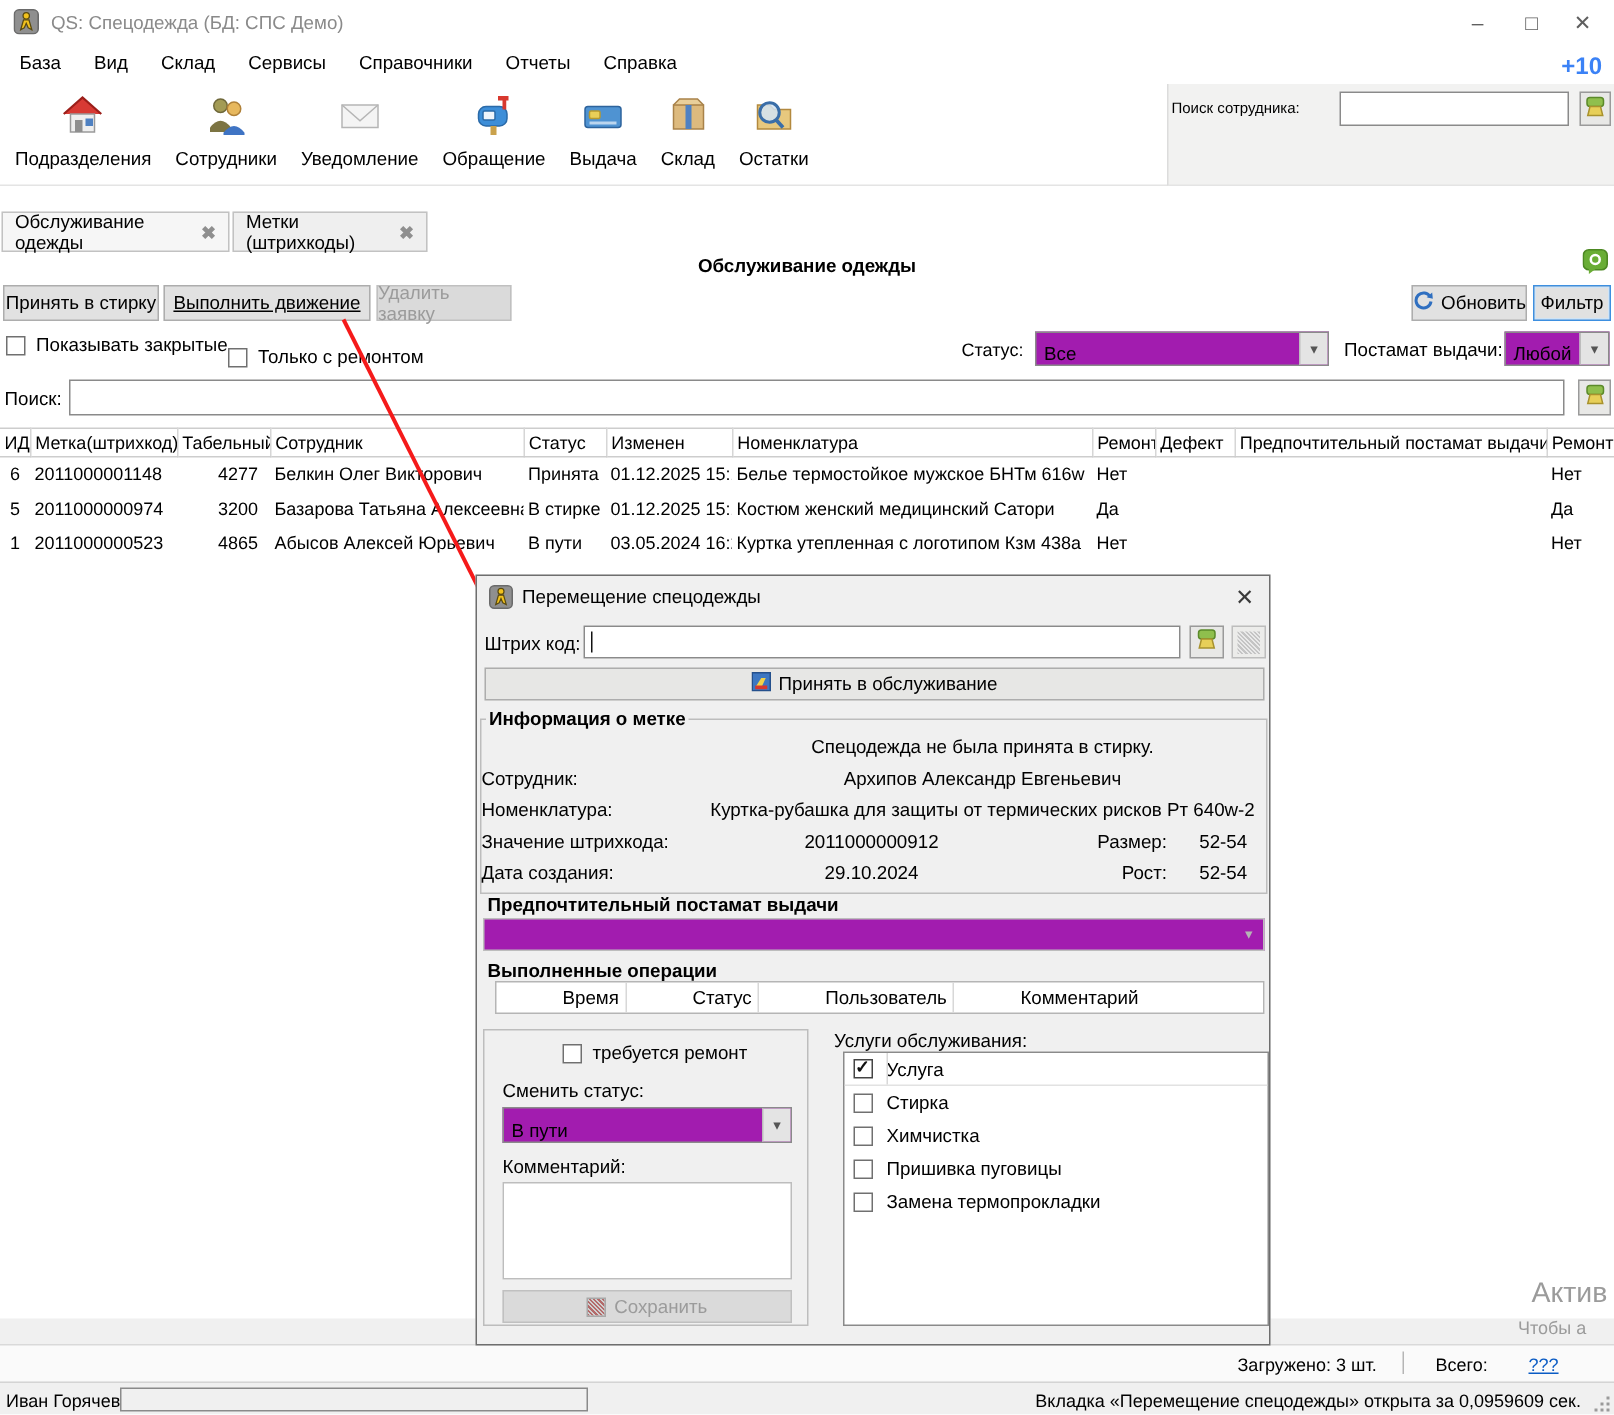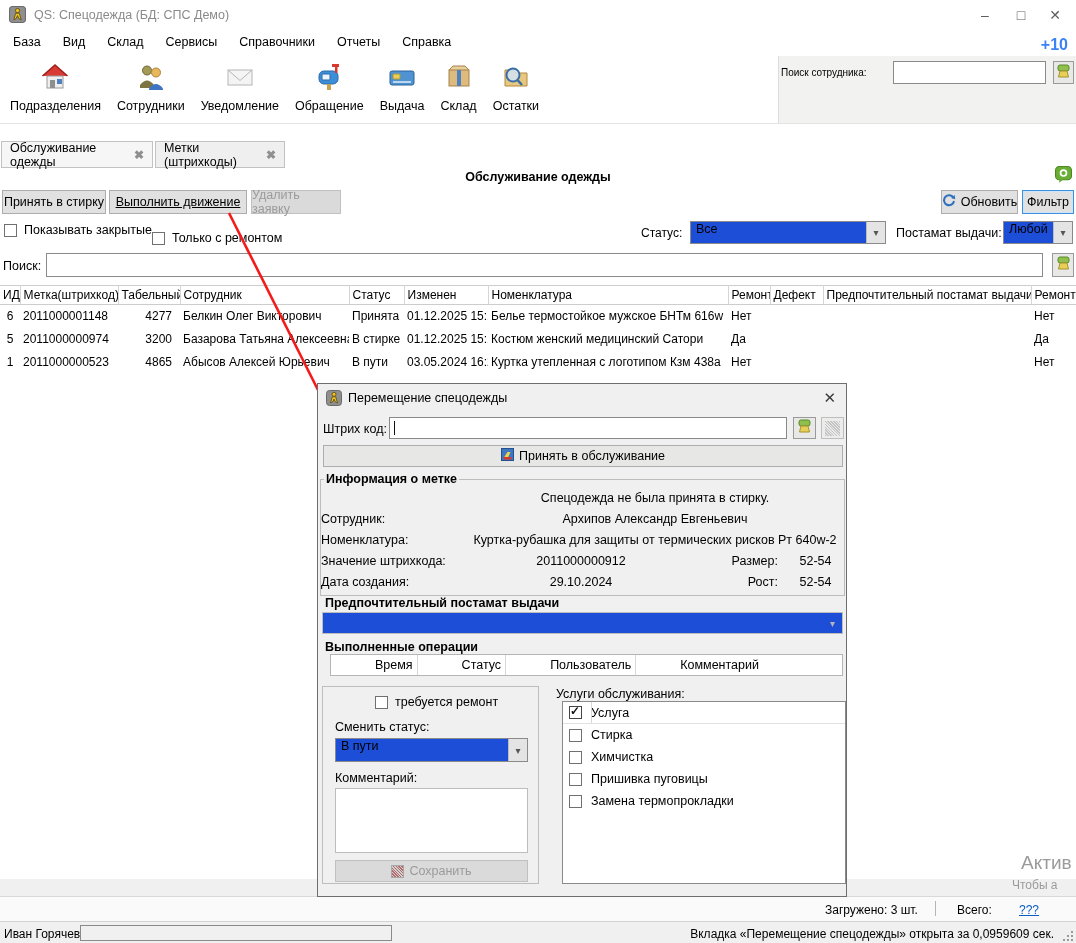--- a/index.html
+++ b/index.html
@@ -34,21 +34,21 @@
   .tab-x { color:#8f8f8f; font-weight:bold; font-size:12px; cursor:pointer; }
 
   
   .page-title { left:0; top:170px; width:1076px; text-align:center; font-weight:bold; font-size:12.5px; }
   .btn { background:#e1e1e1; border:1px solid #adadad; display:flex; align-items:center; justify-content:center; gap:5px;
          font-size:12.5px; cursor:pointer; height:24px; }
   .btn.disabled { background:#dadada; border-color:#c0c0c0; color:#9b9b9b; cursor:default; }
   .btn.focusblue { border:1px solid #3d8fe0; box-shadow:inset 0 0 0 1px #cfe4f7; }
   .cb { width:13px; height:13px; border:1px solid #707070; background:#fff; display:inline-block; flex:none; cursor:pointer; }
   .cbrow { display:flex; align-items:center; gap:7px; font-size:12.5px; }
-  .combo { background:#1d4ed8; border:1px solid #8a8a8a; display:flex; align-items:flex-start; padding-left:5px; font-size:12.5px; cursor:pointer; }
+  .combo { background:#a21caf; border:1px solid #8a8a8a; display:flex; align-items:flex-end; padding-left:5px; font-size:12.5px; cursor:pointer; }
   .combo .arr { margin-left:auto; width:19px; align-self:stretch; display:flex; align-items:center; justify-content:center;
                 background:#e4e4e4; border-left:1px solid #bdbdbd; color:#555; font-size:10px; }
   .combo.flat .arr { background:transparent; border-left:none; color:#b5b5b5; }
 
   
   table.grid { border-collapse:collapse; table-layout:fixed; width:1076px; font-size:12px; }
   table.grid th { font-weight:normal; text-align:left; height:19px; padding:0 3px;
                   border-top:1px solid #cdcdcd; border-bottom:1px solid #cdcdcd; border-right:1px solid #d6d6d6;
                   white-space:nowrap; overflow:hidden; }
   table.grid td { height:23px; padding:0 3px; white-space:nowrap; overflow:hidden; }

